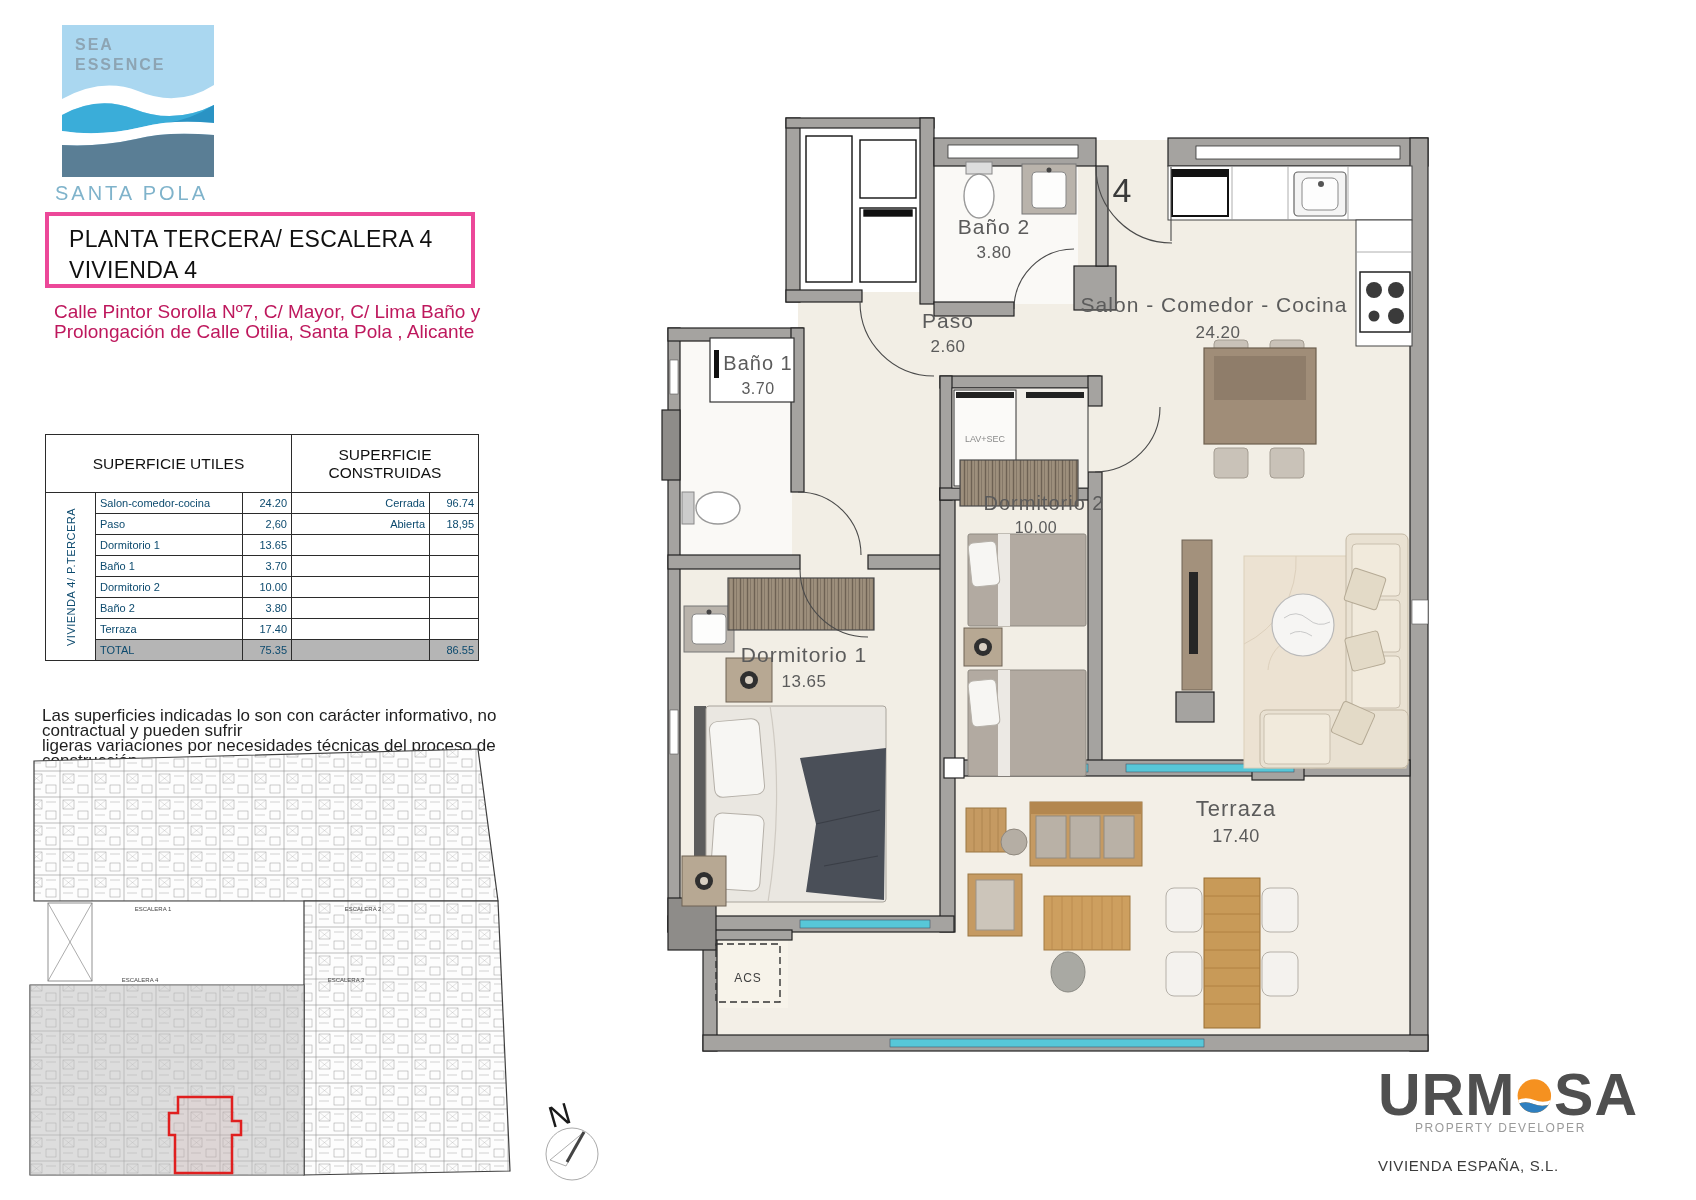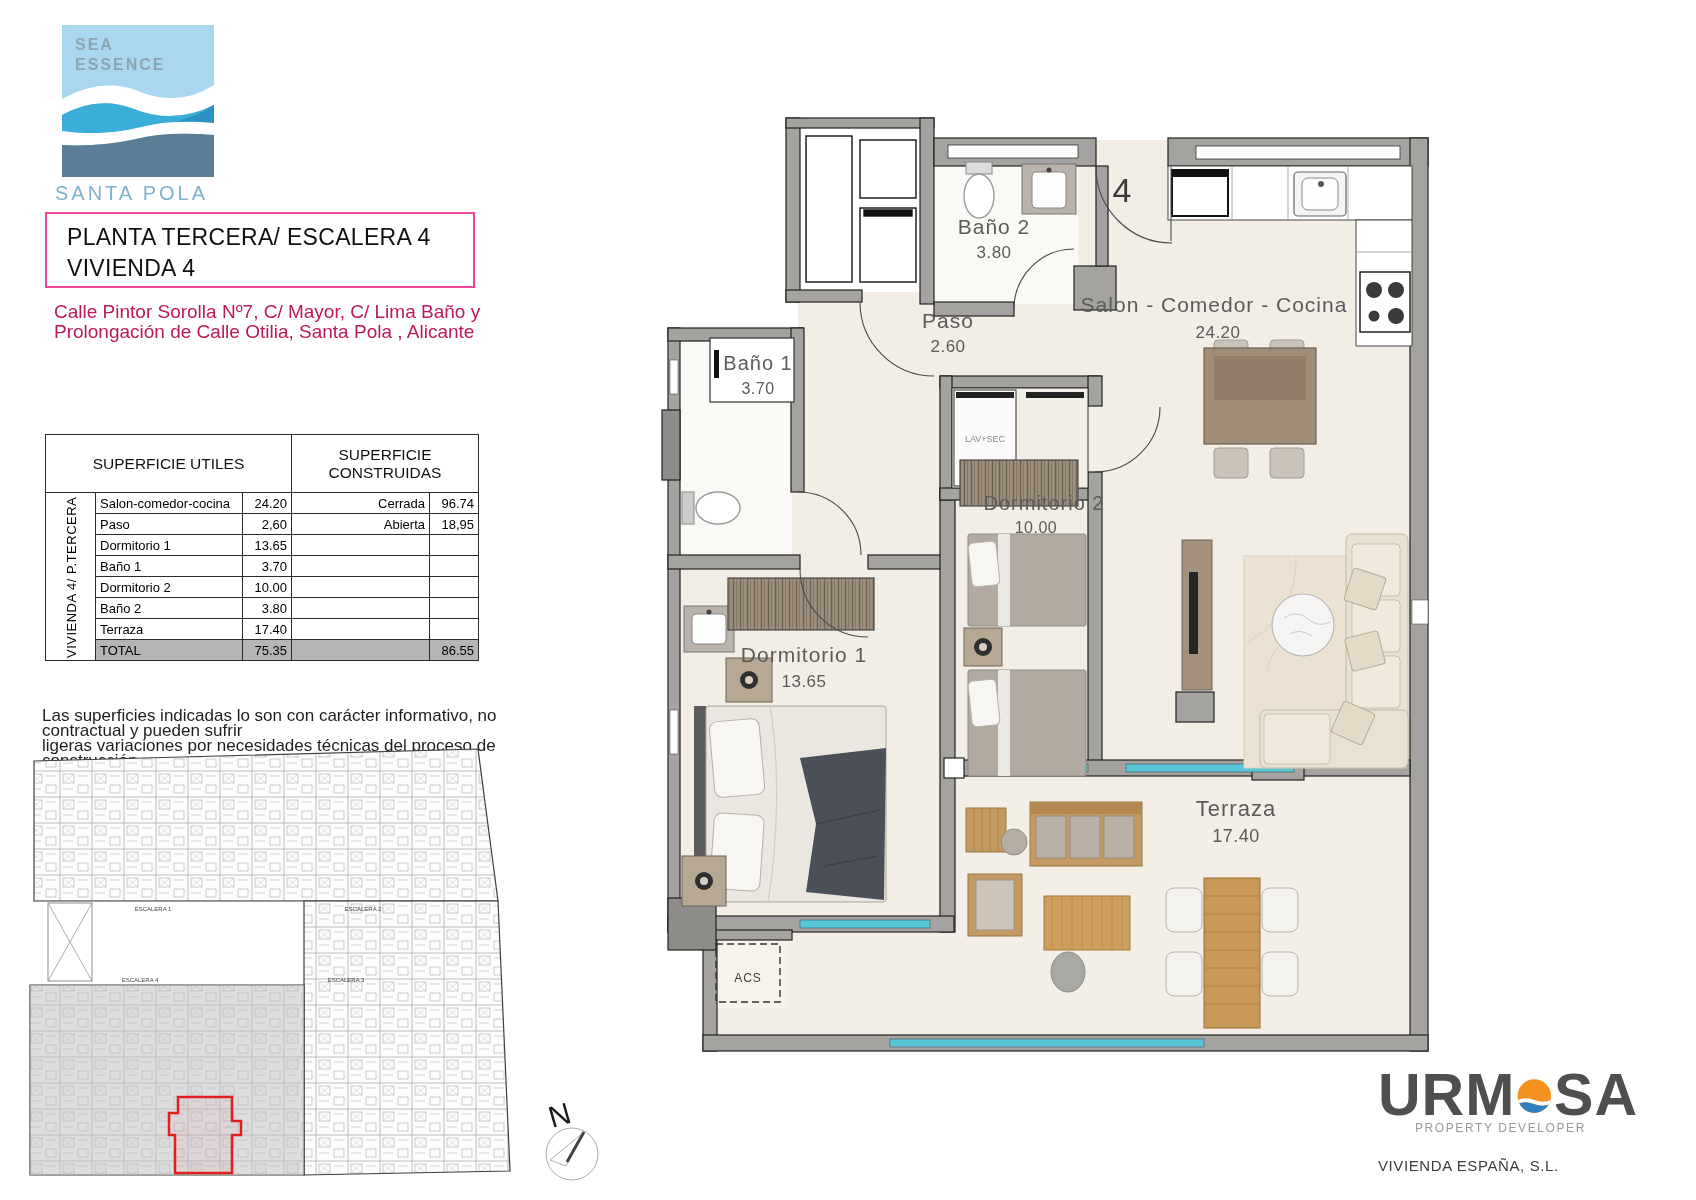--- a/index.html
+++ b/index.html
@@ -3,28 +3,28 @@
 <meta charset="utf-8">
 <style>
   html,body{margin:0;padding:0;background:#fff;font-family:"Liberation Sans",sans-serif;}
   #page{position:relative;width:1696px;height:1200px;background:#fff;overflow:hidden;padding-left:36px;}
   .abs{position:absolute;}
   
   #logo-square{left:62px;top:25px;width:152px;height:152px;background:#aad7f0;overflow:hidden;}
   #logo-text{position:absolute;left:13px;top:10px;font-size:16px;letter-spacing:2px;color:#8da4b3;font-weight:600;line-height:20px;white-space:pre-line;}
   #logo-city{left:55px;top:182px;font-size:20px;letter-spacing:3px;color:#7fb3cb;font-weight:400;}
   
-  #title-box{left:45px;top:212px;width:430px;height:76px;border:2px solid #ec4899;padding:8px 0 0 20px;box-sizing:border-box;}
+  #title-box{left:45px;top:212px;width:430px;height:76px;border:4px solid #ec4899;padding:8px 0 0 20px;box-sizing:border-box;}
   #title-box div{font-size:23px;color:#101010;line-height:31px;letter-spacing:0.3px;}
   #address{left:54px;top:302px;font-size:19px;color:#be185d;line-height:20px;}
   
   #surf-table{left:45px;top:434px;border-collapse:collapse;table-layout:fixed;border-radius:30px;}
   #surf-table td,#surf-table th{border:1.5px solid #2b2b2b;font-weight:400;padding:0 4px;overflow:hidden;white-space:nowrap;}
   #surf-table th{font-size:15.5px;color:#111;}
-  #surf-table td{font-size:13px;color:#000000;height:20px;}
+  #surf-table td{font-size:11px;color:#0c4a6e;height:20px;}
   .side-cell{writing-mode:vertical-rl;transform:rotate(180deg);text-align:center;font-size:13px;letter-spacing:0.5px;}
   .num{text-align:right;}
   .cons-lab{text-align:right;}
   .total-row td{background:#b5b5b5;height:32px;}
   #disclaimer{left:42px;top:708px;width:478px;font-size:17px;color:#1e1e1e;line-height:15px;}
   
   .room-label{fill:#5b5b5b;letter-spacing:1px;}
   .room-area{fill:#5b5b5b;letter-spacing:0.5px;}
   
   #urmosa{left:1378px;top:1072px;width:260px;}

